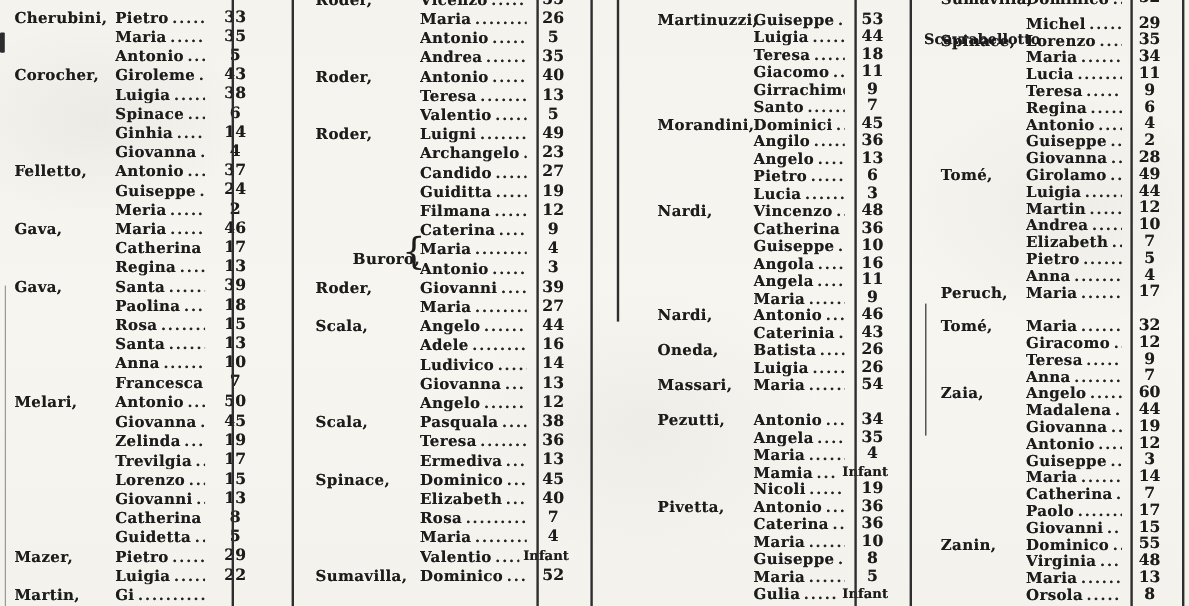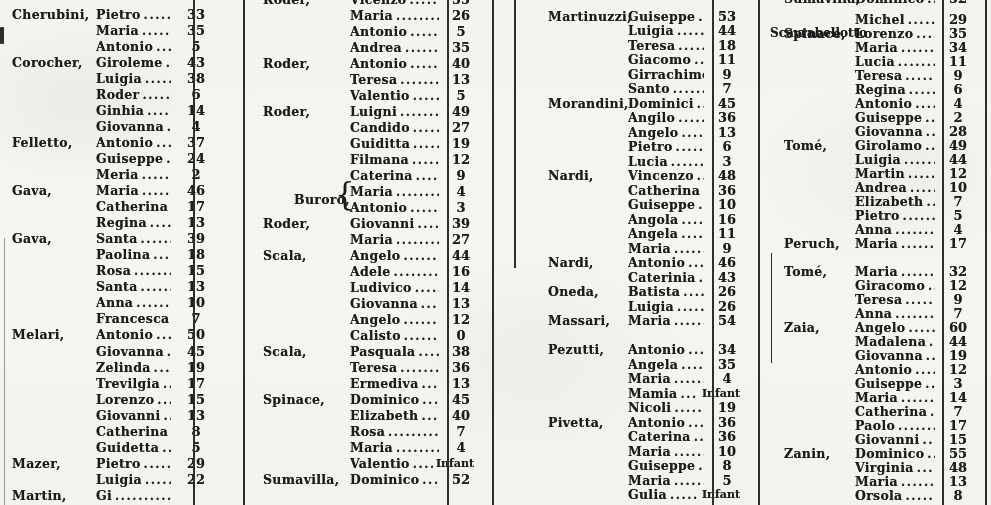--- a/index.html
+++ b/index.html
@@ -91,21 +91,21 @@
         <span class="s"></span>
         <span class="g">
           <span class="name">Luigia</span>
           <span class="leader"></span>
         </span>
         <span class="a">38</span>
       </div>
       <div class="row">
         <span class="s"></span>
         <span class="g">
-          <span class="name">Roder</span>
+          <span class="name">Spinace</span>
           <span class="leader"></span>
         </span>
         <span class="a">6</span>
       </div>
       <div class="row">
         <span class="s"></span>
         <span class="g">
           <span class="name">Ginhia</span>
           <span class="leader"></span>
         </span>
@@ -365,20 +365,28 @@
         <span class="s">Roder,</span>
         <span class="g">
           <span class="name">Luigni</span>
           <span class="leader"></span>
         </span>
         <span class="a">49</span>
       </div>
       <div class="row">
         <span class="s"></span>
         <span class="g">
+          <span class="name">Archangelo</span>
+          <span class="leader"></span>
+        </span>
+        <span class="a">23</span>
+      </div>
+      <div class="row">
+        <span class="s"></span>
+        <span class="g">
           <span class="name">Candido</span>
           <span class="leader"></span>
         </span>
         <span class="a">27</span>
       </div>
       <div class="row">
         <span class="s"></span>
         <span class="g">
           <span class="name">Guiditta</span>
           <span class="leader"></span>
@@ -466,28 +474,20 @@
         </span>
         <span class="a">13</span>
       </div>
       <div class="row">
         <span class="s"></span>
         <span class="g">
           <span class="name">Angelo</span>
           <span class="leader"></span>
         </span>
         <span class="a">12</span>
-      </div>
-      <div class="row">
-        <span class="s"></span>
-        <span class="g">
-          <span class="name">Calisto</span>
-          <span class="leader"></span>
-        </span>
-        <span class="a">0</span>
       </div>
       <div class="row">
         <span class="s">Scala,</span>
         <span class="g">
           <span class="name">Pasquala</span>
           <span class="leader"></span>
         </span>
         <span class="a">38</span>
       </div>
       <div class="row">

